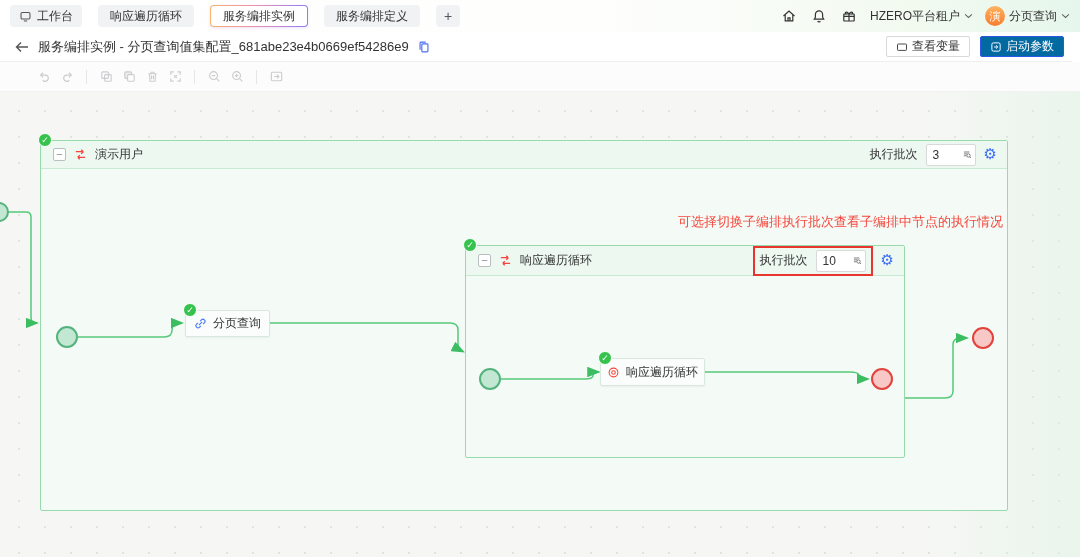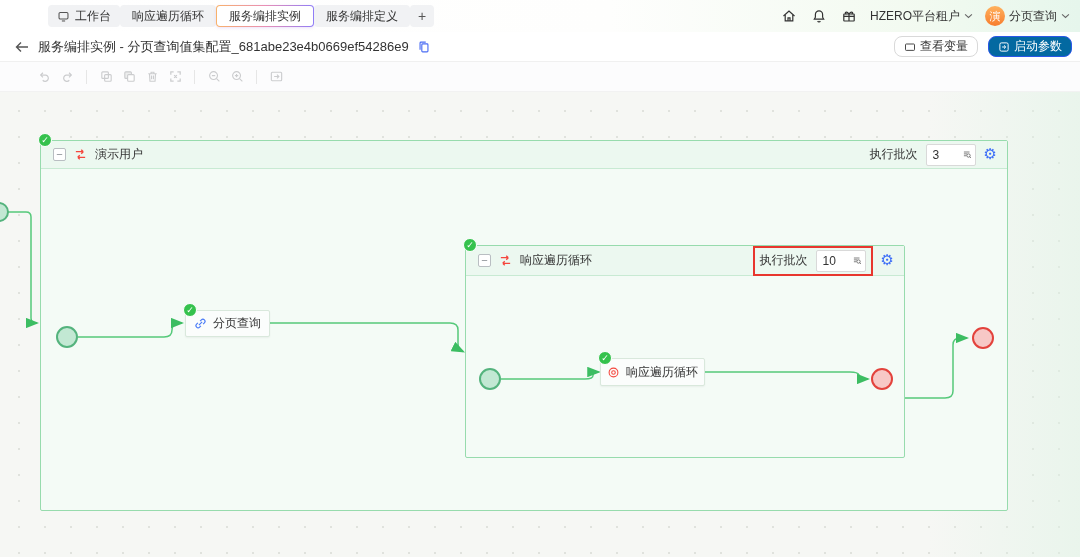--- a/index.html
+++ b/index.html
@@ -1,38 +1,38 @@
 <!DOCTYPE html>
 <html><head>
 <meta charset="utf-8">
 <style>
   * { margin:0; padding:0; box-sizing:border-box; }
   html,body { width:1080px; height:557px; }
   body { font-family:"Liberation Sans","DejaVu Sans",sans-serif; color:#333; background:#fff; overflow:hidden; }
   .page { position:relative; width:1080px; height:557px; overflow:hidden; }
 
   
-  .topbar { position:absolute; top:0; left:0; right:0; height:32px; display:flex; align-items:center; padding:0 10px; gap:0;
-    background:linear-gradient(90deg,#ffffff 0%,#fefefd 55%,#f2faf0 85%,#e6f6ec 100%);margin-left:38px; }
+  .topbar { position:absolute; top:0; left:0; right:0; height:32px; display:flex; align-items:center; padding:0 10px; gap:16px;
+    background:linear-gradient(90deg,#ffffff 0%,#fefefd 55%,#f2faf0 85%,#e6f6ec 100%); }
   .pill { display:flex; align-items:center; gap:5px; height:22px; padding:0 9px; background:#f1f2f4; border-radius:4px; font-size:12px; color:#333; cursor:pointer; }
   .tab { height:22px; padding:0 12px; display:flex; align-items:center; background:#f1f2f4; border-radius:4px; font-size:12px; color:#333; cursor:pointer; }
   .tab.active { background:linear-gradient(#fff,#fff) padding-box, linear-gradient(90deg,#f8b26a,#e98fb5,#8f7df7) border-box; border:1px solid transparent; box-shadow:0 1px 3px rgba(180,140,240,.25); }
   .tab-add { width:24px; justify-content:center; padding:0; font-size:14px; color:#555; }
   .topbar-right { margin-left:auto; display:flex; align-items:center; gap:12px; }
   .icon-btn { width:18px; height:18px; display:flex; align-items:center; justify-content:center; cursor:pointer; }
   .tenant, .user { display:flex; align-items:center; gap:4px; font-size:12px; color:#333; cursor:pointer; }
   .avatar { width:20px; height:20px; border-radius:50%; background:linear-gradient(180deg,#ffb25e,#f77d2e); color:#fff; font-size:11px; display:flex; align-items:center; justify-content:center; }
 
   
-  .headerbar { position:absolute; top:32px; left:0; right:0; height:30px; background:#fff; border-bottom:1px solid #f0f0f0; display:flex; align-items:center; padding:0 8px 0 14px; }
+  .headerbar { position:absolute; top:32px; left:0; right:8px; height:30px; background:#fff; border-bottom:1px solid #f0f0f0; display:flex; align-items:center; padding:0 8px 0 14px; }
   .back { width:16px; height:16px; margin-right:8px; cursor:pointer; }
   .page-title { font-size:13px; color:#333; }
   .copy-btn { margin-left:8px; width:14px; height:14px; cursor:pointer; }
   .header-actions { margin-left:auto; display:flex; gap:10px; }
-  .btn { height:21px; display:flex; align-items:center; gap:4px; padding:0 9px; border-radius:8px; font-size:12px; cursor:pointer; }
+  .btn { height:21px; display:flex; align-items:center; gap:4px; padding:0 9px; border-radius:2px; font-size:12px; cursor:pointer; }
   .btn-plain { background:#fff; border:1px solid #d9d9d9; color:#333; }
   .btn-primary { background:#0369a1; border:1px solid #2b57e8; color:#fff; }
 
   
   .toolbar { position:absolute; top:62px; left:0; right:0; height:30px; background:#fcfcfd; border-bottom:1px solid #f2f2f2; display:flex; align-items:center; padding-left:36px; gap:7px; }
   .tool { width:16px; height:16px; display:flex; align-items:center; justify-content:center; cursor:pointer; opacity:.95; }
   .tool-sep { width:1px; height:14px; background:#e6e6e6; margin:0 4px; }
 
   
   .canvas { position:absolute; top:92px; left:0; width:1080px; height:465px;
@@ -255,20 +255,21 @@
                   <circle cx="10.4" cy="9.6" r="2.7" fill="none" stroke="#555" stroke-width="1.2"></circle>
                   <path d="M12.3 11.5 l2 2" stroke="#555" stroke-width="1.2"></path>
                 </svg>
             </div>
           </div>
           <span class="gear">⚙</span>
         </div>
       </div>
     </div>
 
+    <div class="annotation" style="right:77px; top:121px;">可选择切换子编排执行批次查看子编排中节点的执行情况</div>
 
     <svg class="flow-svg" width="1080" height="465">
       <defs>
         <marker id="arrow" markerWidth="9" markerHeight="7" refX="7.5" refY="3.5" orient="auto">
           <path d="M0 0 L9 3.5 L0 7 Z" fill="#3cbd62"></path>
         </marker>
       </defs>
       <g fill="none" stroke="#55c97a" stroke-width="1.5" stroke-linejoin="round" marker-end="url(#arrow)">
         <path d="M8 120 H26 Q31 120 31 125 V226 Q31 231 36 231 H37"></path>
         <path d="M78 245 H164 Q172 245 172 238 Q172 231 179 231 L182 231"></path>

